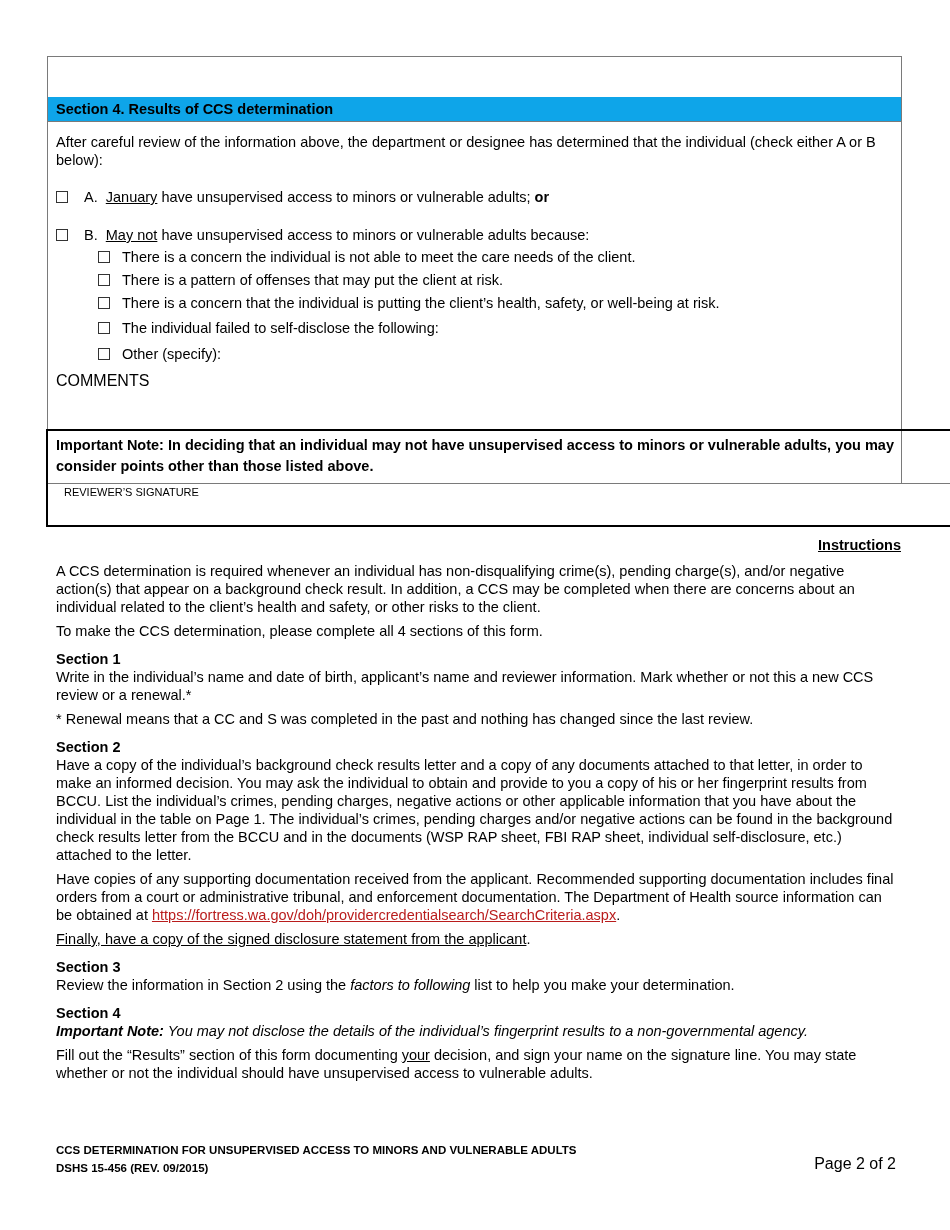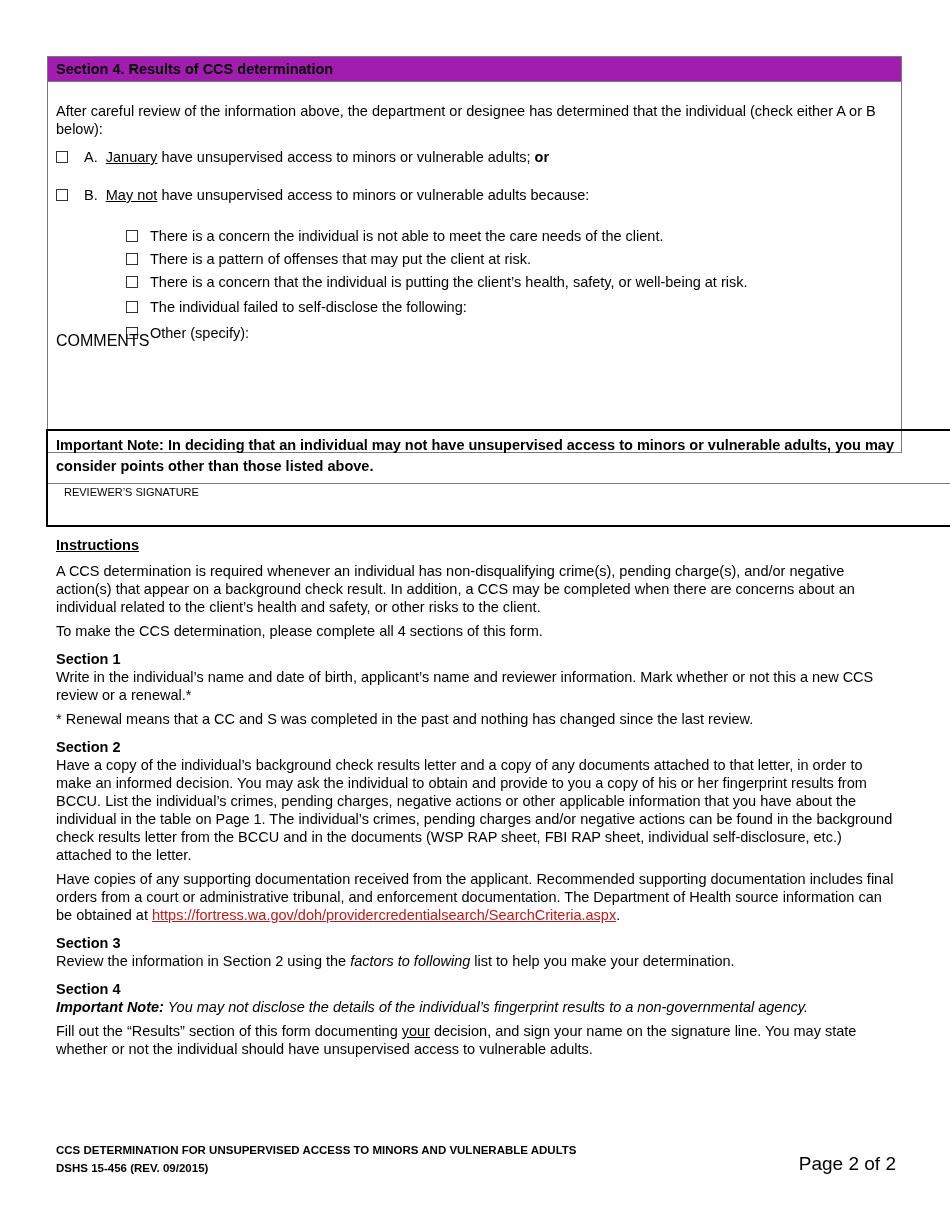--- a/index.html
+++ b/index.html
@@ -1,40 +1,40 @@
 <!DOCTYPE html>
 <html><head>
 <meta charset="utf-8">
 <style>
   html, body { margin: 0; padding: 0; background: #ffffff; }
   body { width: 950px; height: 1230px; position: relative; font-family: "Liberation Sans", sans-serif; color: #000; font-size: 14.5px; }
   .page { position: absolute; left: 0; top: 0; width: 950px; height: 1230px; }
   .sec4 { position: absolute; left: 47px; top: 56px; width: 855px; border: 1px solid #7a7a7a; box-sizing: border-box; }
-  .sec4-head { background: #a21caf; border-bottom: 1px solid #7a7a7a; padding: 2px 8px 2px 8px; height: 20px; line-height: 20px; font-weight: bold; font-size: 14.5px; }
-  .sec4-body { padding: 20px 8px 0 8px; height: 350px; position: relative; }
+  .sec4-head { background: #0ea5e9; border-bottom: 1px solid #7a7a7a; padding: 2px 8px 2px 8px; height: 20px; line-height: 20px; font-weight: bold; font-size: 14.5px; margin-top: 40px; }
+  .sec4-body { padding: 11px 8px 0 8px; height: 350px; position: relative; }
   .intro { line-height: 18px; margin: 0; }
   .opt { display: flex; align-items: flex-start; line-height: 18px; }
   .cb { width: 12px; height: 12px; border: 1px solid #333; box-sizing: border-box; margin-top: 3px; flex: none; background: #fff; }
   .opt-a { position: absolute; left: 8px; top: 66px; }
   .opt-b { position: absolute; left: 8px; top: 104px; }
   .opt .letter { margin-left: 16px; }
   .u { text-decoration: underline; }
-  .sub { position: absolute; left: 78px; margin-top: 19px; }
+  .sub { position: absolute; left: 50px; }
   .sub .cb { margin-right: 12px; }
   .comments-label { position: absolute; left: 8px; top: 250px; font-size: 16px; }
   .note-box { position: absolute; left: 46px; top: 429px; width: 920px; height: 98px; border: 2px solid #000; box-sizing: border-box; }
   .note-text { padding: 4px 8px; font-weight: bold; line-height: 21px; height: 44px; border-bottom: 1px solid #7a7a7a; font-size: 14.5px; }
   .sig-label { padding: 2px 16px; font-size: 11px; }
   .instr { position: absolute; left: 56px; top: 536px; width: 845px; line-height: 18px; }
-  .instr-title { text-align: left; font-weight: bold; text-decoration: underline; margin-bottom: 8px; font-size: 14.5px; }
+  .instr-title { text-align: right; font-weight: bold; text-decoration: underline; margin-bottom: 8px; font-size: 14.5px; }
   .instr p { margin: 0 0 6px 0; }
   .h { font-weight: bold; margin-top: 10px !important; margin-bottom: 0 !important; }
   a.link { color: #b91c1c; text-decoration: underline; }
   .footer { position: absolute; left: 56px; top: 1141px; width: 840px; font-size: 11.5px; font-weight: bold; line-height: 18px; }
-  .page-num { position: absolute; right: 0; top: 14px; font-weight: normal; font-size: 19px; }
+  .page-num { position: absolute; right: 0; top: 14px; font-weight: normal; font-size: 16px; }
 </style>
 </head>
 <body>
 
 <div class="page">
 
   <div class="sec4">
     <div class="sec4-head">Section 4.  Results of CCS determination</div>
     <div class="sec4-body">
       <p class="intro">After careful review of the information above, the department or designee has determined that the individual (check either A or B below):</p>
@@ -91,20 +91,21 @@
 
     <p class="h">Section 1</p>
     <p>Write in the individual’s name and date of birth, applicant’s name and reviewer information.  Mark whether or not this a new CCS review or a renewal.*</p>
     <p>* Renewal means that a CC and S was completed in the past and nothing has changed since the last review.</p>
 
     <p class="h">Section 2</p>
     <p>Have a copy of the individual’s background check results letter and a copy of any documents attached to that letter, in order to make an informed decision.  You may ask the individual to obtain and provide to you a copy of his or her fingerprint results from BCCU. List the individual’s crimes, pending charges, negative actions or other applicable information that you have about the individual in the table on Page 1.  The individual’s crimes, pending charges and/or negative actions can be found in the background check results letter from the BCCU and in the documents (WSP RAP sheet, FBI RAP sheet, individual self-disclosure, etc.) attached to the letter.</p>
     <p>
       <span>Have copies of any supporting documentation received from the applicant.  Recommended supporting documentation includes final orders from a court or administrative tribunal, and enforcement documentation. The Department of Health source information can be obtained at </span><a class="link">https://fortress.wa.gov/doh/providercredentialsearch/SearchCriteria.aspx</a><span>.</span>
     </p>
+    <p><span class="u">Finally, have a copy of the signed disclosure statement from the applicant</span><span>.</span></p>
 
     <p class="h">Section 3</p>
     <p><span>Review the information in Section 2 using the </span><i>factors to following</i><span> list to help you make your determination.</span></p>
 
     <p class="h">Section 4</p>
     <p style="font-style:italic"><b>Important Note:</b><span> You may not disclose the details of the individual’s fingerprint results to a non-governmental agency.</span></p>
     <p><span>Fill out the “Results” section of this form documenting </span><span class="u">your</span><span> decision, and sign your name on the signature line. You may state whether or not the individual should have unsupervised access to vulnerable adults.</span></p>
   </div>
 
   <div class="footer">

